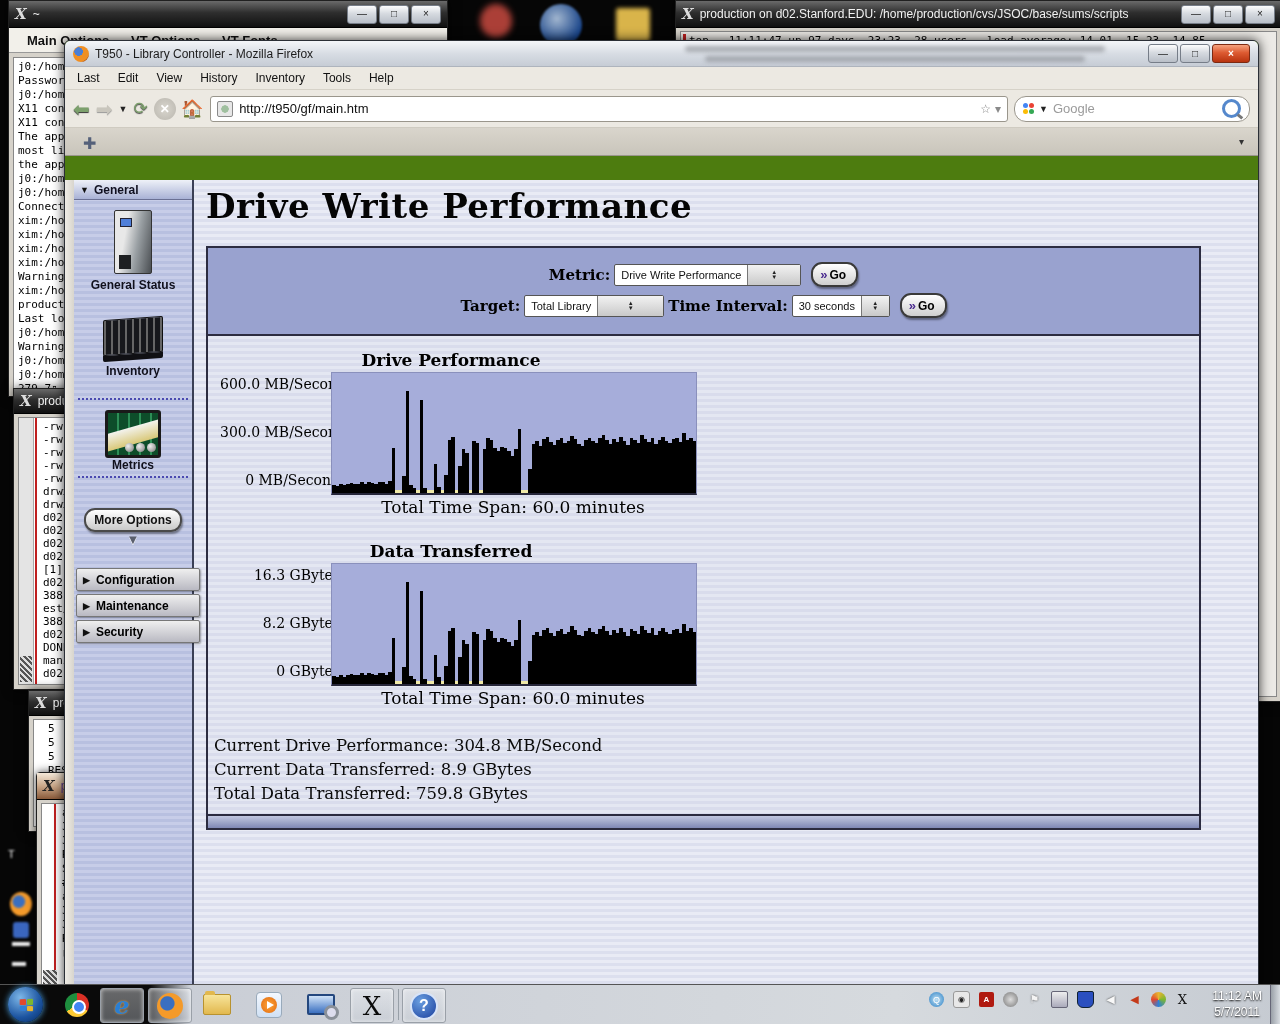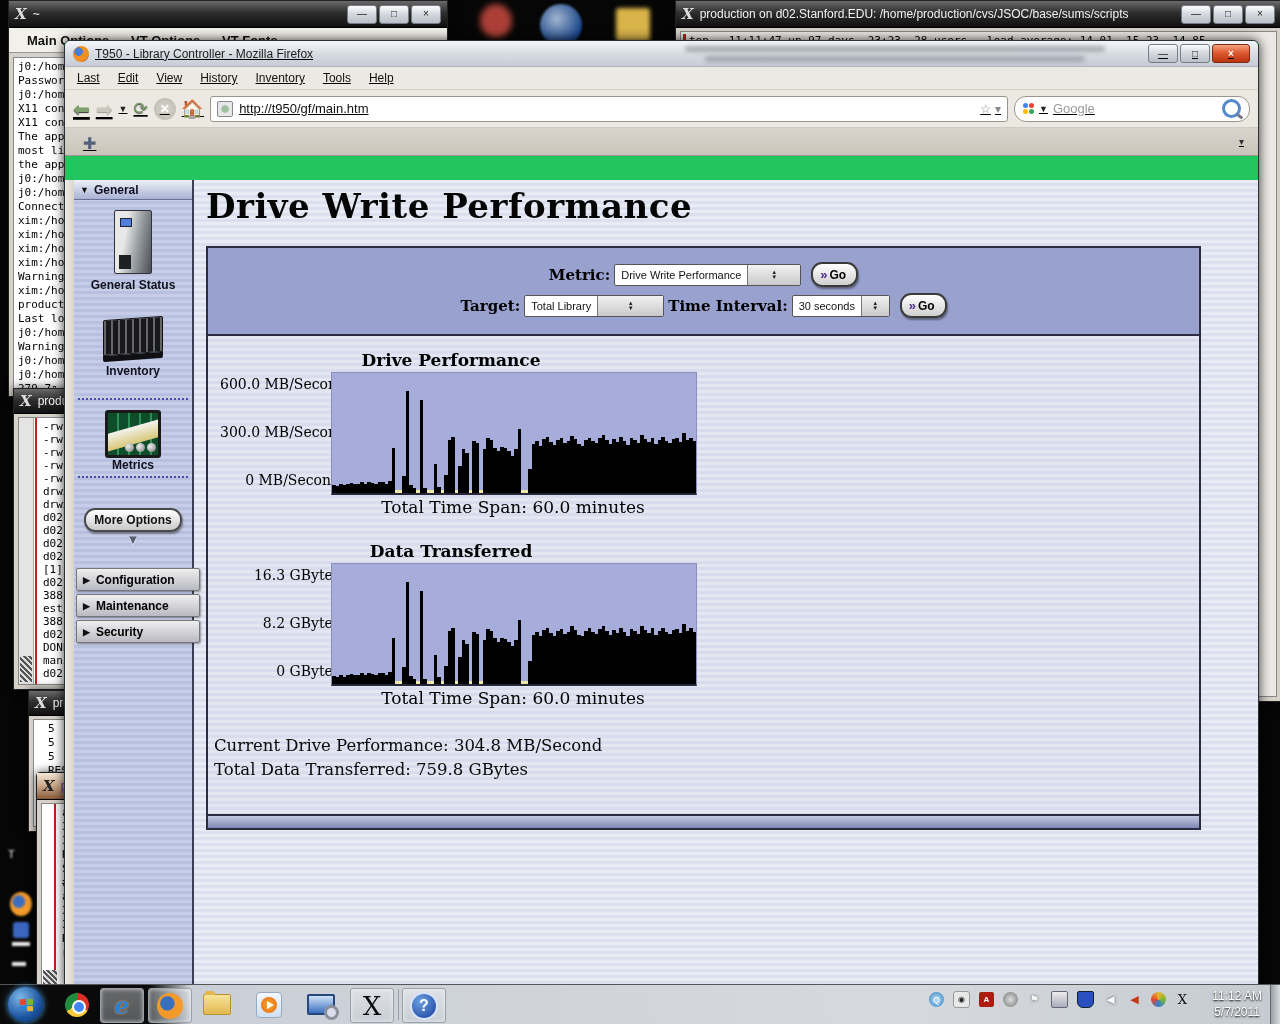--- a/index.html
+++ b/index.html
@@ -22,21 +22,21 @@
   .term-body{position:absolute;left:4px;right:4px;top:30px;bottom:4px;background:#fff;border:1px solid #888;
              font-family:"DejaVu Sans Mono",monospace;font-size:11px;color:#000;overflow:hidden;}
   .term-lines{position:absolute;top:2px;left:20px;right:2px;line-height:14px;white-space:pre;}
   .redline{position:absolute;top:0;bottom:0;left:16px;width:2px;background:#c02020;}
   .sb-lane{position:absolute;top:0;bottom:0;left:0;width:14px;background:#e4e4e4;border-right:1px solid #aaa;}
   .sb-thumb{position:absolute;left:1px;bottom:2px;width:12px;height:26px;
             background:repeating-linear-gradient(45deg,#555 0 2px,#ddd 2px 4px);}
   .blurline{position:absolute;height:8px;border-radius:4px;background:#8d9096;filter:blur(2px);opacity:.65;}
   
   #ff{position:absolute;left:64px;top:40px;width:1193px;height:948px;border:1px solid #2b2f36;
-      border-radius:6px 6px 0 0;box-shadow:0 0 12px rgba(0,0,0,.8);background:#22c55e;overflow:hidden;text-decoration:underline;}
+      border-radius:6px 6px 0 0;box-shadow:0 0 12px rgba(0,0,0,.8);background:#4d7c0f;overflow:hidden;}
   #ff-title{position:relative;height:25px;background:linear-gradient(#f4f6f9,#d8dde4 50%,#c6ccd5);
             display:flex;align-items:center;gap:6px;padding:0 8px;font-size:12px;color:#1c1c1c;
             border-bottom:1px solid #aeb4bd;overflow:hidden;}
   .ff-logo{width:16px;height:16px;border-radius:50%;background:radial-gradient(circle at 35% 35%,#4a7fd6 0 28%,#f08f23 30% 70%,#b4530a 75%);}
   #ff-menu{height:22px;display:flex;align-items:center;gap:2px;padding:0 4px;background:#ece9e2;border-bottom:1px solid #d6d2c8;font-size:12px;color:#111;}
   #ff-menu div{padding:2px 8px;}
   #ff-nav{height:37px;display:flex;align-items:center;gap:6px;padding:0 8px;background:#ece9e2;border-bottom:1px solid #cfcbc1;}
   .navbtn{font-size:20px;line-height:1;}
   .arrow-back{color:#7ca06c;text-shadow:0 1px 1px #333;}
   .arrow-fwd{color:#c9c6bd;text-shadow:0 1px 1px #999;}
@@ -602,20 +602,21 @@
                     <div class="bar" style="height: 44.1341%;"></div>
                     <div class="bar" style="height: 46.3687%;"></div>
                     <div class="bar" style="height: 43.0168%;"></div>
                   </div>
               </div>
               <div class="caption">Total Time Span: 60.0 minutes</div>
             </div>
 
             <div id="stats">
                 <div>Current Drive Performance: 304.8 MB/Second</div>
+                <div>Current Data Transferred: 8.9 GBytes</div>
                 <div>Total Data Transferred: 759.8 GBytes</div>
               </div>
           </div>
 
           <div id="panel-footer"></div>
         </div>
       </div>
     </div>
   </div>
 

